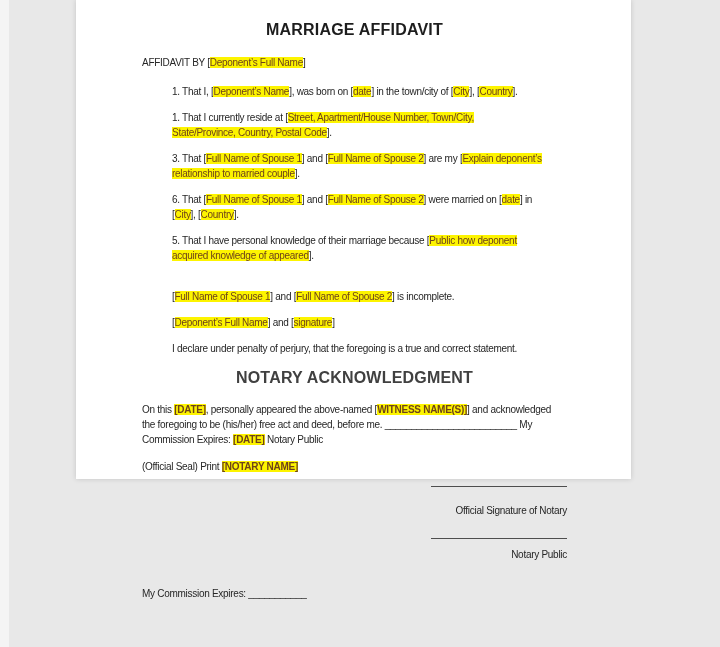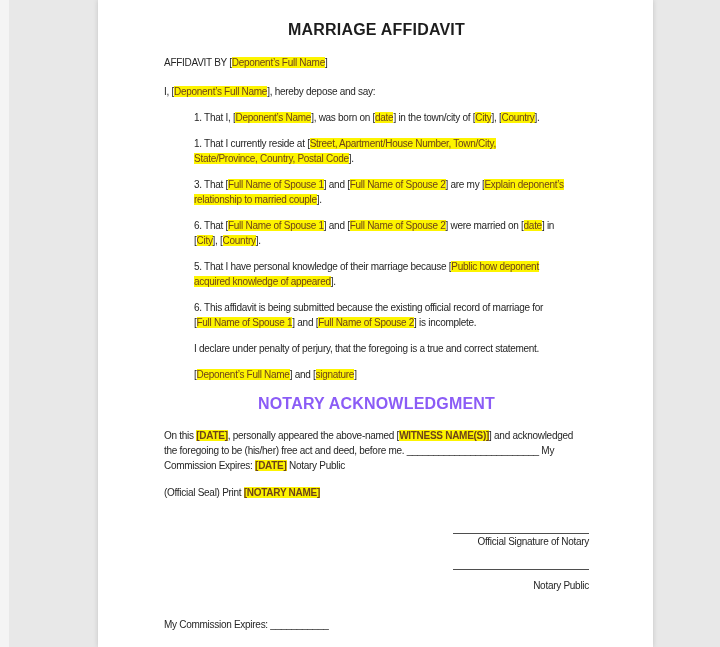--- a/index.html
+++ b/index.html
@@ -8,76 +8,75 @@
     background:#e8e8e8;
     font-family:"Liberation Sans","DejaVu Sans",sans-serif;
     overflow:hidden;
   }
   .stage { position:relative; width:720px; height:647px; overflow:hidden; }
   .stage::before {
     content:""; position:absolute; left:0; top:0; width:9px; height:100%;
     background:#f4f4f4;
   }
   .paper {
-    position:absolute; left:98px; top:0; width:555px; height:647px;
+    position:absolute; left:76px; top:0; width:555px; height:479px;
     background:var(--paper,#ffffff);
     box-shadow:0 0 5px rgba(0,0,0,0.16);
     box-sizing:border-box;
     padding:20px 64px 0 66px;
     font-size:10px; line-height:15px; letter-spacing:-0.28px;
     color:var(--bodyText,#262626);
   }
   p { margin:0; }
   .title {
     margin:0 0 15px; font-size:16px; line-height:20px; font-weight:700;
     text-align:center; letter-spacing:0.2px; color:#1d1d1d;
   }
   .title2 {
     margin:6px 0 13px; font-size:16px; line-height:22px; font-weight:700;
-    text-align:center; letter-spacing:0.2px; color:#8b5cf6;
+    text-align:center; letter-spacing:0.2px; color:#404040;
   }
   .line { margin:0 0 11px; white-space:nowrap; }
   .by   { margin-bottom:14px; }
   .item { margin:0 0 11px 30px; white-space:nowrap; }
   .para { margin-bottom:12px; }
-  .seal { margin-bottom:33px; }
+  .seal { margin-bottom:12px; }
   .hl   { background:var(--hl,#fdf400); color:var(--hlText,#6e4319); }
   .hl.b { font-weight:700;text-align:right; }
   .sigblock { text-align:right; }
   .sigline {
     width:136px; height:0; border-top:1px solid #4e4e4e;
     margin-left:auto; margin-right:0;
   }
   .sigline.second { margin-top:20px; }
-  .siglabel { margin:0 0 0; line-height:15px; text-align:right; white-space:nowrap; }
+  .siglabel { margin:16px 0 0; line-height:15px; text-align:right; white-space:nowrap; }
   .siglabel.public { margin-top:8px; }
   .commission { margin-top:24px; margin-bottom:0; }
 </style>
 </head>
 <body style="--hl: #fdf400; --hlText: #6e4319; --bodyText: #262626; --paper: #ffffff; background: rgb(232, 232, 232);">
 
 <div class="stage">
   <div class="paper">
 
     <h1 class="title">MARRIAGE AFFIDAVIT</h1>
 
     <p class="line by"><span>AFFIDAVIT BY [</span><span class="hl">Deponent’s Full Name</span><span>]</span></p>
 
-    <p class="line"><span>I, [</span><span class="hl">Deponent’s Full Name</span><span>], hereby depose and say:</span></p>
 
     <p class="item"><span>1. That I, [</span><span class="hl">Deponent’s Name</span><span>], was born on [</span><span class="hl">date</span><span>] in the town/city of [</span><span class="hl">City</span><span>], [</span><span class="hl">Country</span><span>].</span></p>
     <p class="item"><span>1. That I currently reside at [</span><span class="hl">Street, Apartment/House Number, Town/City,</span><br><span class="hl">State/Province, Country, Postal Code</span><span>].</span></p>
     <p class="item"><span>3. That [</span><span class="hl">Full Name of Spouse 1</span><span>] and [</span><span class="hl">Full Name of Spouse 2</span><span>] are my [</span><span class="hl">Explain deponent’s</span><br><span class="hl">relationship to married couple</span><span>].</span></p>
     <p class="item"><span>6. That [</span><span class="hl">Full Name of Spouse 1</span><span>] and [</span><span class="hl">Full Name of Spouse 2</span><span>] were married on [</span><span class="hl">date</span><span>] in</span><br><span>[</span><span class="hl">City</span><span>], [</span><span class="hl">Country</span><span>].</span></p>
     <p class="item"><span>5. That I have personal knowledge of their marriage because [</span><span class="hl">Public how deponent</span><br><span class="hl">acquired knowledge of appeared</span><span>].</span></p>
-    <p class="item"><span>6. This affidavit is being submitted because the existing official record of marriage for</span><br><span>[</span><span class="hl">Full Name of Spouse 1</span><span>] and [</span><span class="hl">Full Name of Spouse 2</span><span>] is incomplete.</span></p>
+    <p class="item"><br><span>[</span><span class="hl">Full Name of Spouse 1</span><span>] and [</span><span class="hl">Full Name of Spouse 2</span><span>] is incomplete.</span></p>
+
+    <p class="item"><span>[</span><span class="hl">Deponent’s Full Name</span><span>] and [</span><span class="hl">signature</span><span>]</span></p>
 
     <p class="item"><span>I declare under penalty of perjury, that the foregoing is a true and correct statement.</span></p>
-
-    <p class="item"><span>[</span><span class="hl">Deponent’s Full Name</span><span>] and [</span><span class="hl">signature</span><span>]</span></p>
 
     <h2 class="title2">NOTARY ACKNOWLEDGMENT</h2>
 
     <p class="line para"><span>On this </span><span class="hl b">[DATE]</span><span>, personally appeared the above-named [</span><span class="hl b">WITNESS NAME(S)]</span><span>] and acknowledged</span><br><span>the foregoing to be (his/her) free act and deed, before me. _________________________ My</span><br><span>Commission Expires: </span><span class="hl b">[DATE]</span><span> Notary Public</span></p>
 
     <p class="line seal"><span>(Official Seal) Print </span><span class="hl b">[NOTARY NAME]</span></p>
 
     <div class="sigblock">
       <div class="sigline"></div>
       <p class="siglabel">Official Signature of Notary</p>

